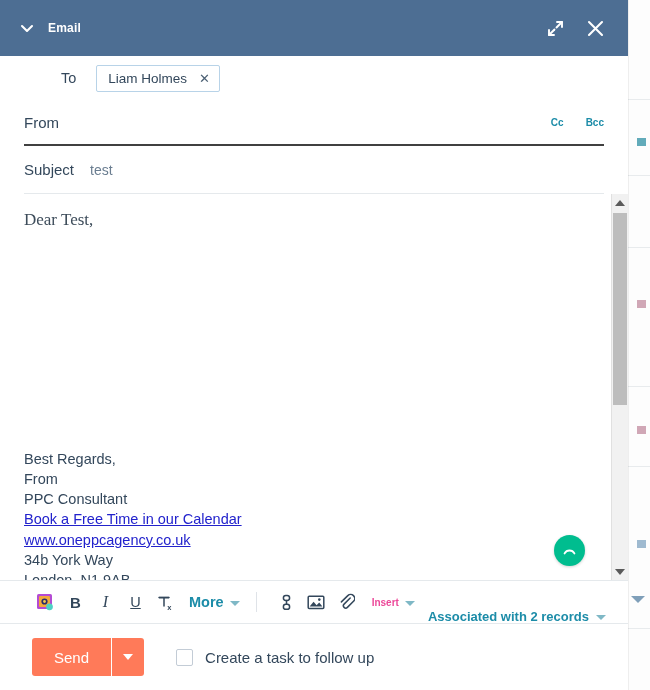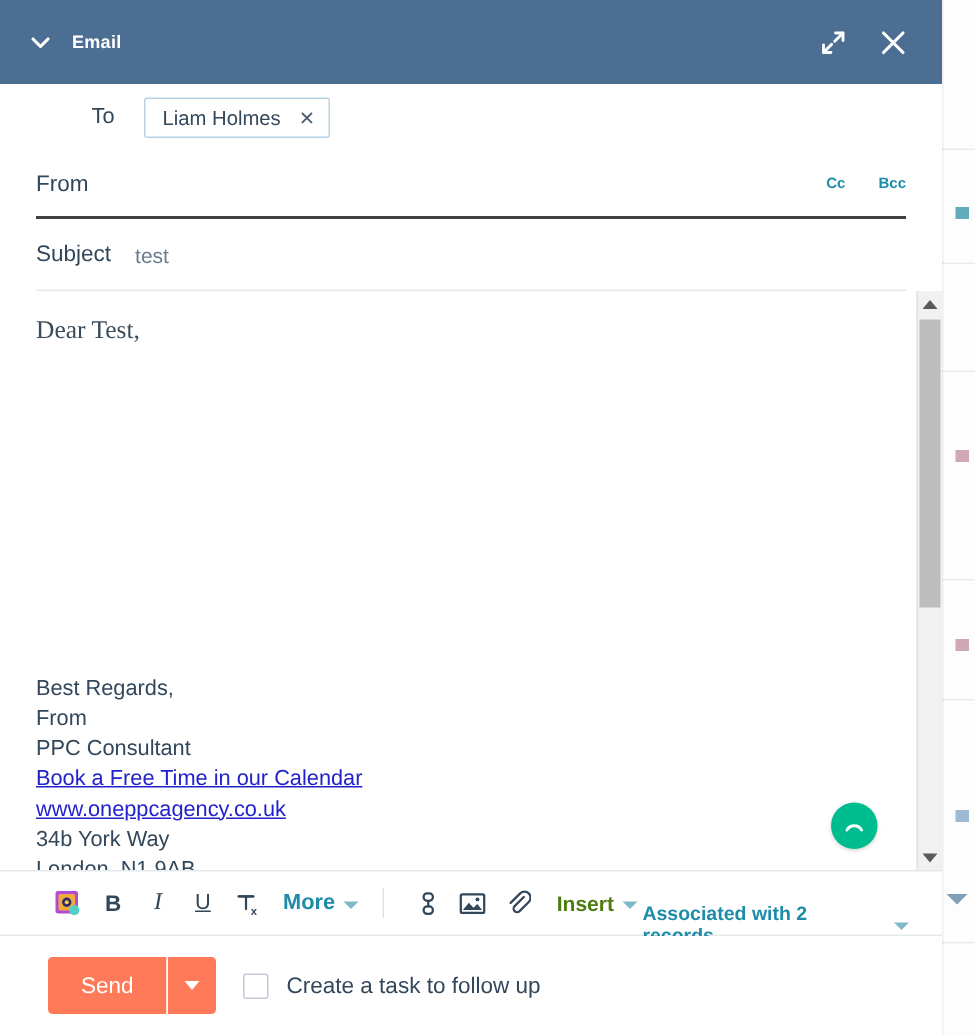--- a/index.html
+++ b/index.html
@@ -262,21 +262,21 @@
     color: #1c8ca8; font-size: 14.5px; font-weight: bold;
     cursor: pointer; margin-left: 7px;
   }
   .tb-sep {
     width: 1px; height: 20px;
     background: #dfe3e8;
     margin: 0 13px;
   }
   .tb-insert {
     display: flex; align-items: center; gap: 6px;
-    color: #4d7c0f; font-size: 14px; font-weight: bold;
+    color: #ec4899; font-size: 10px; font-weight: bold;
     cursor: pointer; margin-left: 9px;
   }
   #associated-records {
     margin-left: auto;
     display: flex; align-items: center; gap: 7px;
     color: #1c8ca8; font-size: 13px; font-weight: bold;
     cursor: pointer;
     margin-top: 28px;
   }
 
@@ -310,20 +310,21 @@
   }
   .caret-white {
     width: 0; height: 0;
     border-left: 5px solid transparent;
     border-right: 5px solid transparent;
     border-top: 6px solid #ffffff;
   }
   #followup-group {
     display: flex; align-items: flex-start; gap: 12px;
     cursor: pointer;
+    margin-left: 14px;
   }
   #followup-checkbox {
     width: 17px; height: 17px;
     border: 1px solid #c3ccd6;
     border-radius: 2px;
     background: #ffffff;
   }
   #followup-label { font-size: 15px; color: #33475b; }
 </style>
 </head>

